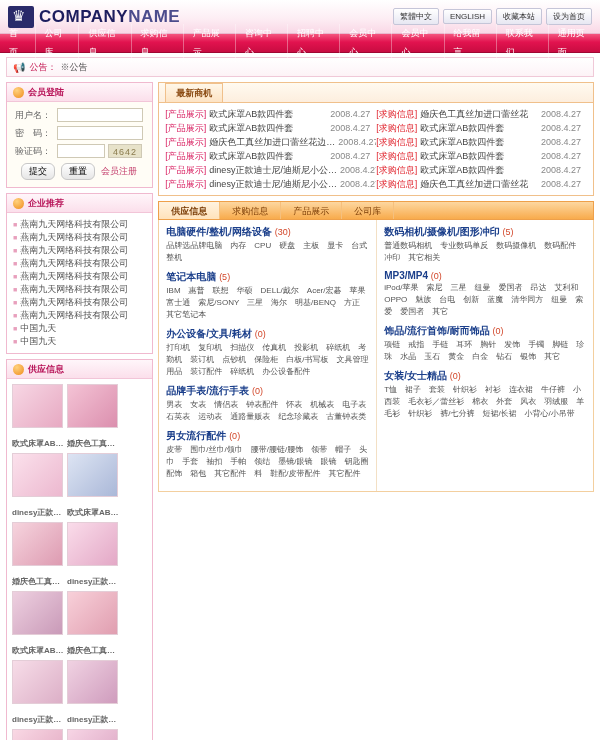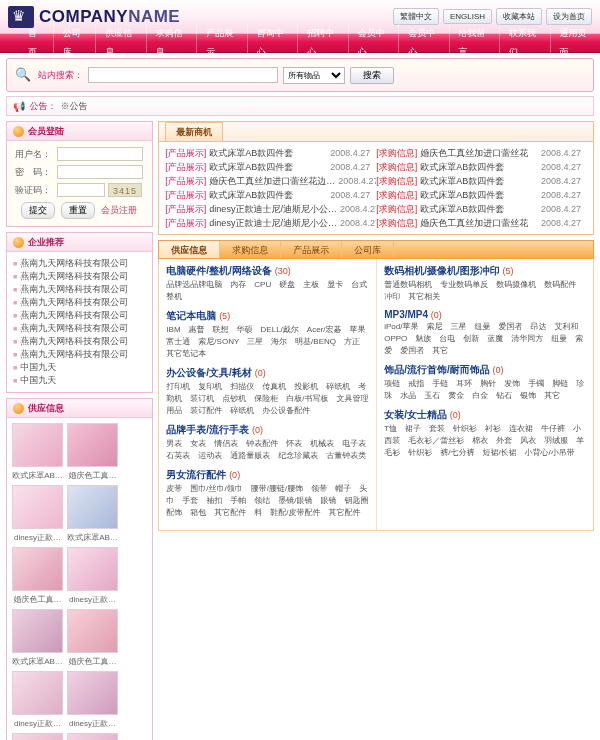--- a/index.html
+++ b/index.html
@@ -41,21 +41,20 @@
     color: #333; white-space: nowrap;
   }
 
   
   .nav {
     height: 19px;
     background: linear-gradient(to bottom, #f4557f 0%, #e2134f 45%, #c80c41 100%);
     display: flex; align-items: center; justify-content: center;
     gap: 0;
     border-bottom: 1px solid #9e0733;
-    padding-left: 19px;
   }
   .nav a {
     color: #fff; font-size: 9px; text-decoration: none;
     padding: 0 9px; line-height: 19px;
     border-right: 1px solid rgba(255,255,255,.35);
   }
   .nav a:last-child { border-right: none; }
 
   
   .searchbar {
@@ -139,21 +138,21 @@
   
   .rec-body { padding: 5px 6px; background: #fff; }
   .rec-item { display: flex; align-items: flex-start; gap: 3px; font-size: 9px; color: #555; line-height: 13px; }
   .rec-item .sq { color: #e8a0bd; font-size: 7px; line-height: 13px; }
 
   
   .grid-body { padding: 5px; background: #fff; }
   .grid3 { display: flex; flex-wrap: wrap; gap: 4px; }
   .gcell { width: 51px; }
   .gthumb { width: 51px; height: 44px; border: 1px solid #e4cdd7; background-size: cover; background-position: center; }
-  .gcap { font-size: 8px; color: #666; text-align: center; margin-top: 3px; overflow: hidden; white-space: nowrap; }
+  .gcap { font-size: 8px; color: #666; text-align: left; margin-top: 10px; overflow: hidden; white-space: nowrap; font-weight: bold; }
 
   
   .tabhead {
     display: flex; align-items: flex-end; height: 20px;
     background: linear-gradient(to bottom,#fffaf0,#fdeede);
     border-bottom: 1px solid #f0c08b;
   }
   .tabhead .tab {
     font-size: 9px; font-weight: bold; color: #8a4a12;
     padding: 3px 10px 2px 10px;
@@ -217,29 +216,20 @@
     <a href="#">产品展示</a>
     <a href="#">咨询中心</a>
     <a href="#">招聘中心</a>
     <a href="#">会员中心</a>
     <a href="#">会员中心</a>
     <a href="#">给我留言</a>
     <a href="#">联系我们</a>
     <a href="#">通用页面</a>
   </div>
 
-  <div class="searchbar">
-    <div class="mag"></div>
-    <span class="slabel">站内搜索：</span>
-    <input class="sinput" type="text" value="" style="">
-    <select class="sselect">
-      <option>所有物品</option>
-    </select>
-    <button class="sbtn">搜索</button>
-  </div>
 
   <div class="notice">
     <span class="horn">📢</span>
     <span class="nlabel">公告：</span>
     <span class="ntext">※公告</span>
   </div>
 
   <div class="main">
 
     <div class="col-left">
@@ -254,21 +244,21 @@
             <label>用户名：</label>
             <input class="t" type="text" value="" style="">
           </div>
           <div class="lrow">
             <label>密　码：</label>
             <input class="t" type="password" value="" style="">
           </div>
           <div class="lrow">
             <label>验证码：</label>
             <input class="t" style="width: 48px;" type="text" value="">
-            <span class="cap">3415</span>
+            <span class="cap">4642</span>
           </div>
           <div class="lbtns">
             <button class="lbtn">提交</button>
             <button class="lbtn">重置</button>
             <a class="lreg" href="#">会员注册</a>
           </div>
         </div>
       </div>
 
       <div class="panel">

